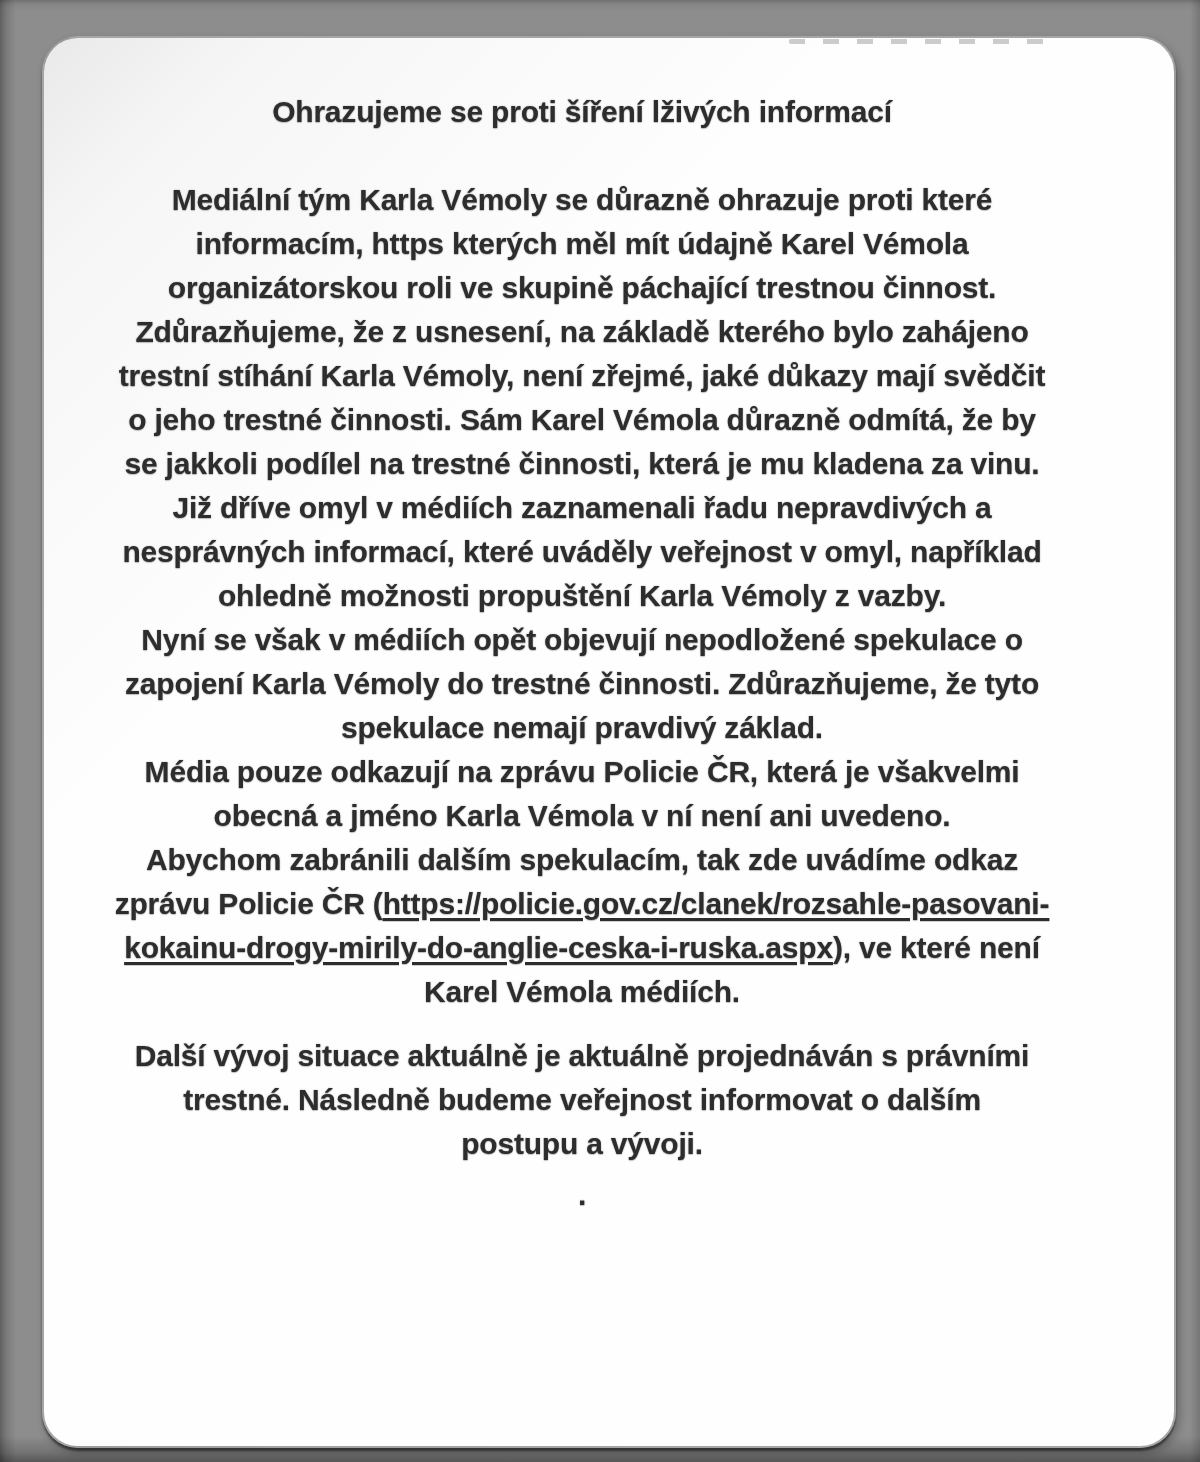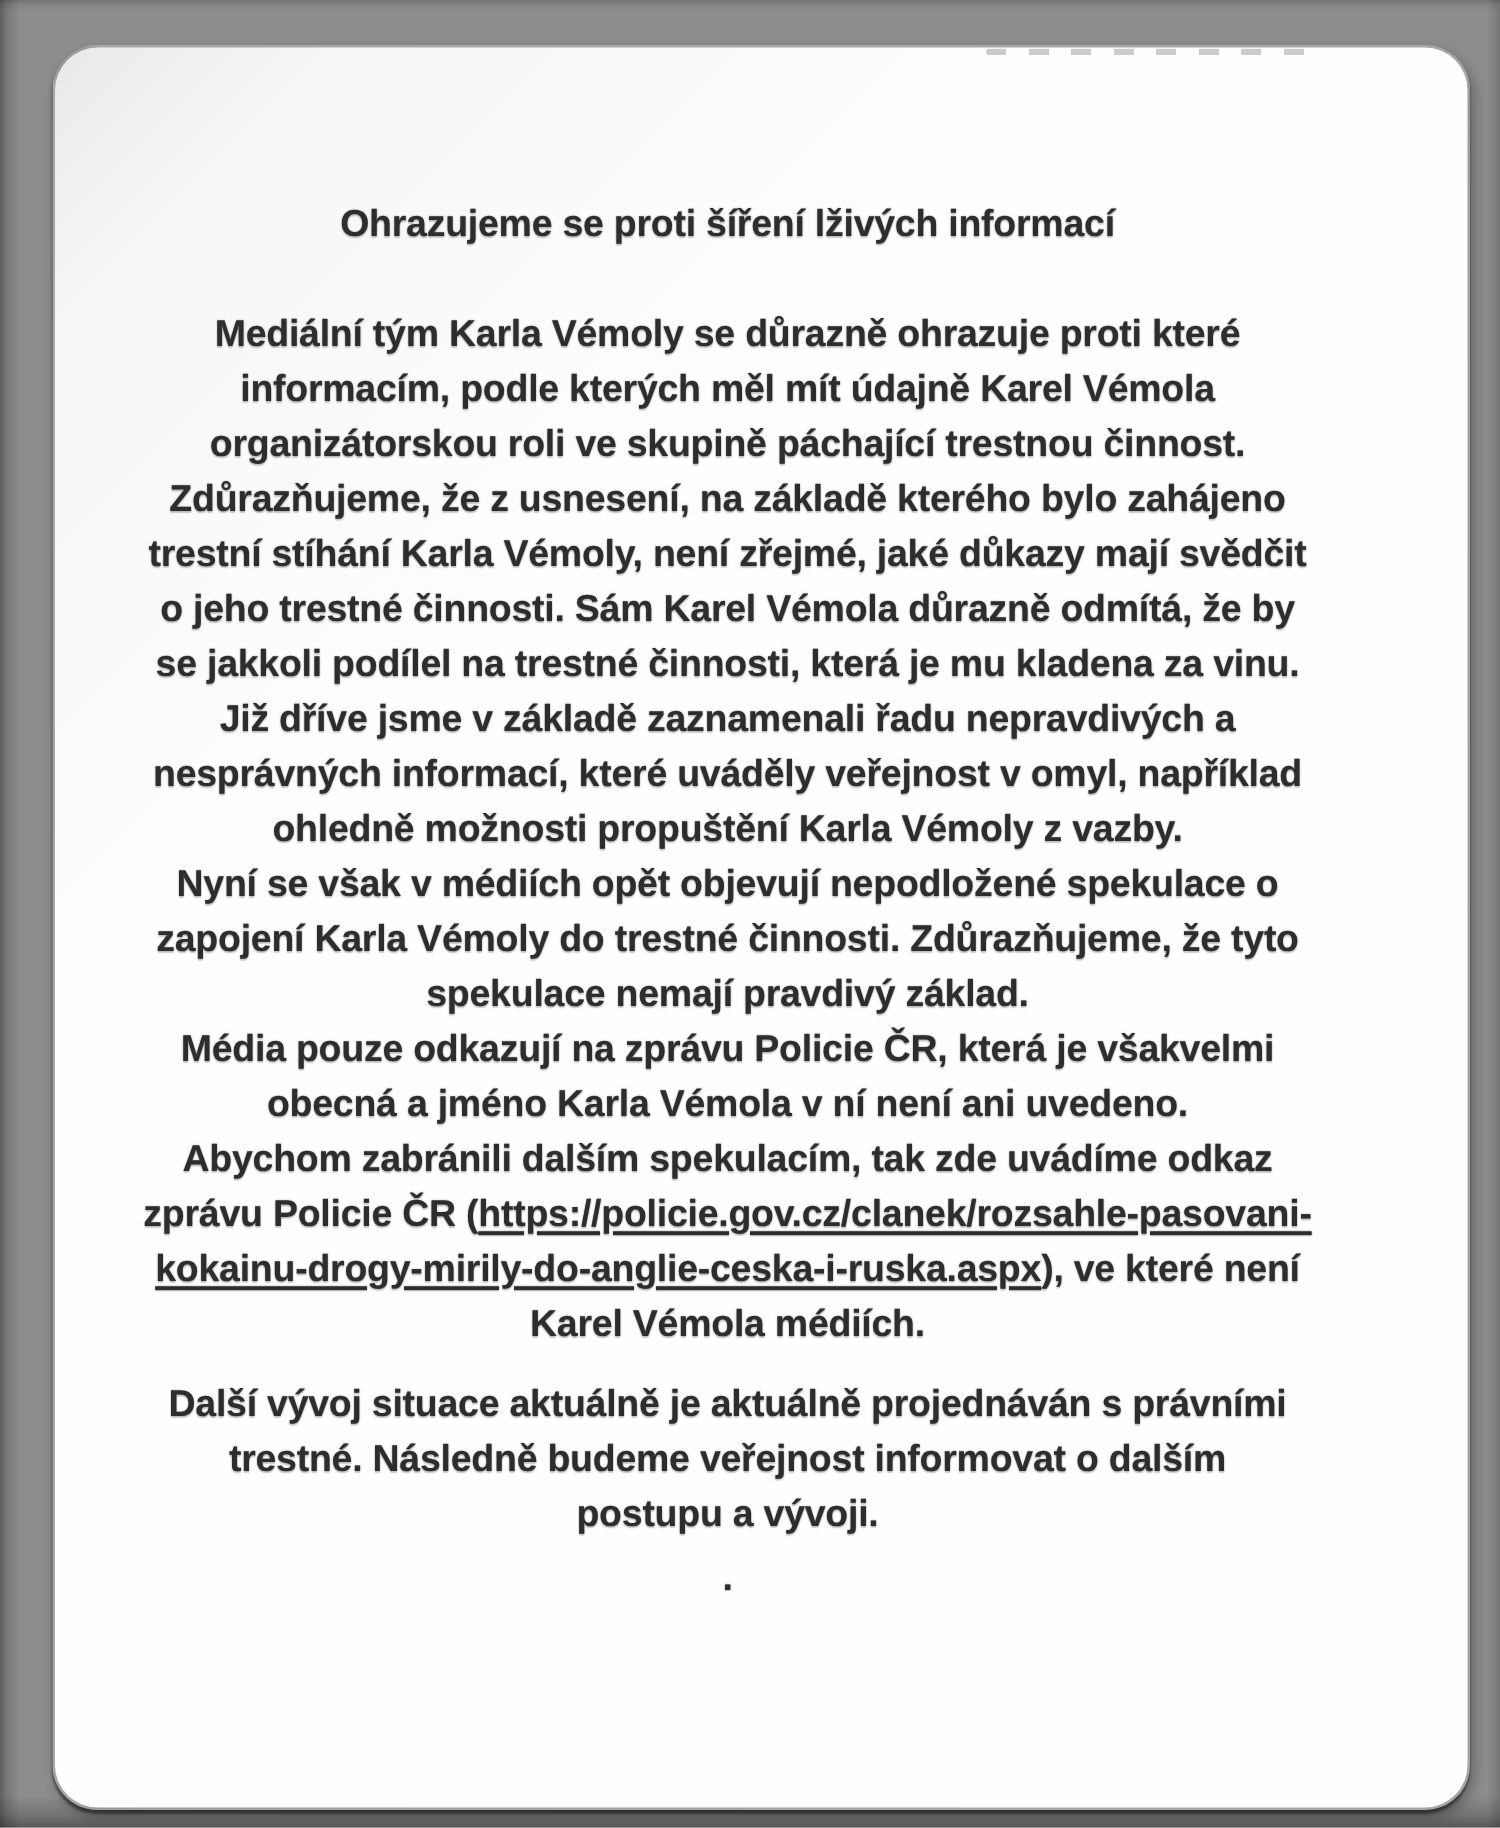--- a/index.html
+++ b/index.html
@@ -47,21 +47,21 @@
     width: 270px;
     height: 5px;
     opacity: 0.45;
     background: repeating-linear-gradient(90deg,
       rgba(50,50,50,0.55) 0 16px, rgba(0,0,0,0) 16px 34px);
     border-radius: 2px;
   }
 
   .content {
     
-    padding: 120px 60px 0 6px;
+    padding: 52px 60px 0 6px;
     text-align: center;
     color: var(--ink, #2d2d2d);
     font-weight: 700;
     font-size: 30px;
     line-height: 44px;
     letter-spacing: -0.2px;
     text-shadow: 0 0 1.5px rgba(45,45,45,0.45), 0 1px 1px rgba(0,0,0,0.18);
   }
 
   .title {
@@ -89,27 +89,27 @@
 </head>
 <body>
 
 <div class="page">
   <div class="card">
     <div class="top-artifact"></div>
     <div class="content">
       <h1 class="title">Ohrazujeme se proti šíření lživých informací</h1>
       <div id="paragraph-block">
           <div class="line"><span>Mediální tým Karla Vémoly se důrazně ohrazuje proti které</span></div>
-          <div class="line"><span>informacím, podle kterých měl mít údajně Karel Vémola</span></div>
+          <div class="line"><span>informacím, https kterých měl mít údajně Karel Vémola</span></div>
           <div class="line"><span>organizátorskou roli ve skupině páchající trestnou činnost.</span></div>
           <div class="line"><span>Zdůrazňujeme, že z usnesení, na základě kterého bylo zahájeno</span></div>
           <div class="line"><span>trestní stíhání Karla Vémoly, není zřejmé, jaké důkazy mají svědčit</span></div>
           <div class="line"><span>o jeho trestné činnosti. Sám Karel Vémola důrazně odmítá, že by</span></div>
           <div class="line"><span>se jakkoli podílel na trestné činnosti, která je mu kladena za vinu.</span></div>
-          <div class="line"><span>Již dříve jsme v základě zaznamenali řadu nepravdivých a</span></div>
+          <div class="line"><span>Již dříve omyl v médiích zaznamenali řadu nepravdivých a</span></div>
           <div class="line"><span>nesprávných informací, které uváděly veřejnost v omyl, například</span></div>
           <div class="line"><span>ohledně možnosti propuštění Karla Vémoly z vazby.</span></div>
           <div class="line"><span>Nyní se však v médiích opět objevují nepodložené spekulace o</span></div>
           <div class="line"><span>zapojení Karla Vémoly do trestné činnosti. Zdůrazňujeme, že tyto</span></div>
           <div class="line"><span>spekulace nemají pravdivý základ.</span></div>
           <div class="line"><span>Média pouze odkazují na zprávu Policie ČR, která je všakvelmi</span></div>
           <div class="line"><span>obecná a jméno Karla Vémola v ní není ani uvedeno.</span></div>
           <div class="line"><span>Abychom zabránili dalším spekulacím, tak zde uvádíme odkaz</span></div>
           <div class="line"><span>zprávu Policie ČR (</span><span class="link">https://policie.gov.cz/clanek/rozsahle-pasovani-</span></div>
           <div class="line"><span class="link">kokainu-drogy-mirily-do-anglie-ceska-i-ruska.aspx</span><span>), ve které není</span></div>

